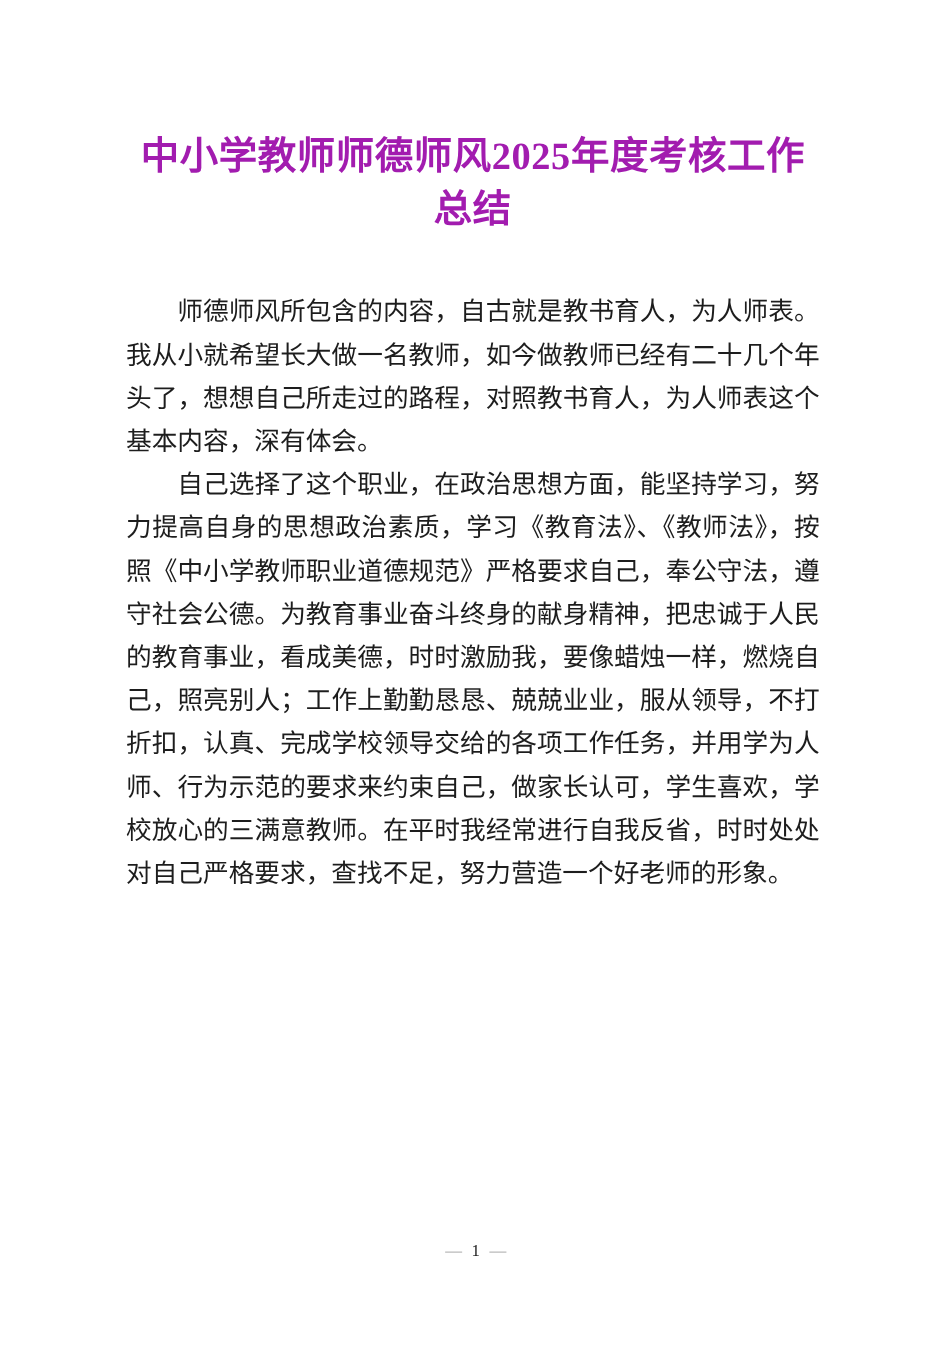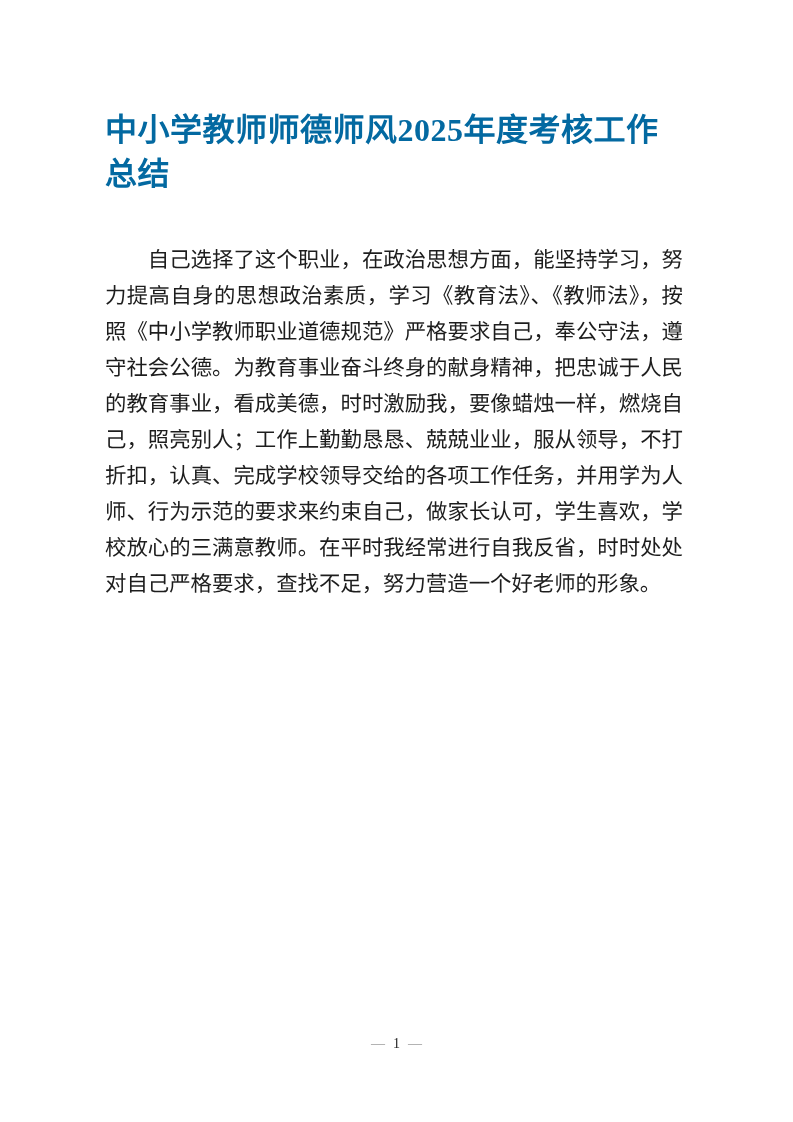--- a/index.html
+++ b/index.html
@@ -18,22 +18,22 @@
     font-family: "Liberation Serif", serif;
   }
   .content {
     padding: 108px 110px 0 105px;
   }
   .doc-title {
     margin: 0 0 46px 0;
     font-size: 32px;
     line-height: 44px;
     font-weight: bold;
-    text-align: left;
-    color: #0369a1;
+    text-align: center;
+    color: #a21caf;
     letter-spacing: 0.5px;
   }
   .doc-body p.para {
     margin: 0;
     font-size: 21.4px;
     line-height: 36px;
     text-align: justify;
     text-indent: 2em;
     color: #1d1d1d;
     word-break: break-all;
@@ -57,19 +57,20 @@
     margin: 0 8px;
   }
 </style>
 </head>
 <body>
 
 <div class="page">
   <div class="content">
     <h1 class="doc-title">中小学教师师德师风2025年度考核工作总结</h1>
     <div class="doc-body">
+      <p class="para">师德师风所包含的内容，自古就是教书育人，为人师表。我从小就希望长大做一名教师，如今做教师已经有二十几个年头了，想想自己所走过的路程，对照教书育人，为人师表这个基本内容，深有体会。</p>
       <p class="para">自己选择了这个职业，在政治思想方面，能坚持学习，努力提高自身的思想政治素质，学习《教育法》、《教师法》，按照《中小学教师职业道德规范》严格要求自己，奉公守法，遵守社会公德。为教育事业奋斗终身的献身精神，把忠诚于人民的教育事业，看成美德，时时激励我，要像蜡烛一样，燃烧自己，照亮别人；工作上勤勤恳恳、兢兢业业，服从领导，不打折扣，认真、完成学校领导交给的各项工作任务，并用学为人师、行为示范的要求来约束自己，做家长认可，学生喜欢，学校放心的三满意教师。在平时我经常进行自我反省，时时处处对自己严格要求，查找不足，努力营造一个好老师的形象。</p>
     </div>
   </div>
   <div class="page-footer">
     <span class="dash">—</span><span class="num">1</span><span class="dash">—</span>
   </div>
 </div>
 
 </body></html>

